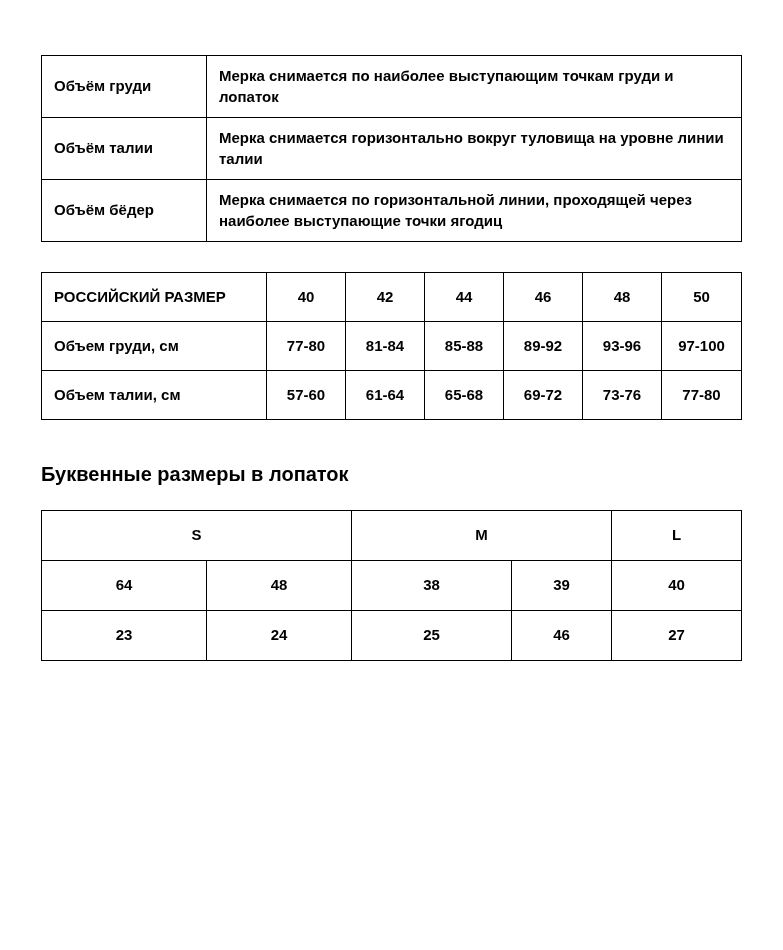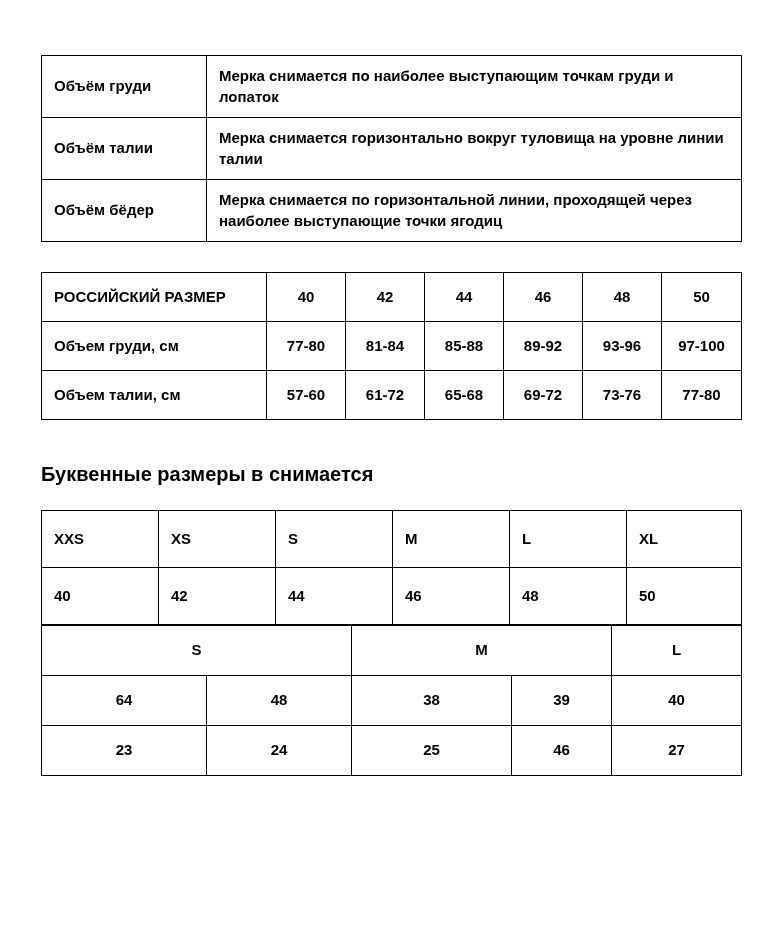--- a/index.html
+++ b/index.html
@@ -102,59 +102,31 @@
         <td class="num">77-80</td>
         <td class="num">81-84</td>
         <td class="num">85-88</td>
         <td class="num">89-92</td>
         <td class="num">93-96</td>
         <td class="num">97-100</td>
       </tr>
       <tr>
         <td>Объем талии, см</td>
         <td class="num">57-60</td>
-        <td class="num">61-72</td>
+        <td class="num">61-64</td>
         <td class="num">65-68</td>
         <td class="num">69-72</td>
         <td class="num">73-76</td>
         <td class="num">77-80</td>
       </tr>
     </tbody>
   </table>
 
-  <h2 class="section-heading">Буквенные размеры в снимается</h2>
+  <h2 class="section-heading">Буквенные размеры в лопаток</h2>
 
-  <table class="tbl letter-table">
-    <colgroup>
-      <col style="width:117px">
-        <col style="width:117px">
-        <col style="width:117px">
-        <col style="width:117px">
-        <col style="width:117px">
-        <col>
-    </colgroup>
-    <tbody>
-      <tr>
-        <td>XXS</td>
-        <td>XS</td>
-        <td>S</td>
-        <td>M</td>
-        <td>L</td>
-        <td>XL</td>
-      </tr>
-      <tr>
-        <td>40</td>
-        <td>42</td>
-        <td>44</td>
-        <td>46</td>
-        <td>48</td>
-        <td>50</td>
-      </tr>
-    </tbody>
-  </table>
 
 
   <table class="tbl shoe-table">
     <colgroup>
       <col style="width:165px">
         <col style="width:145px">
         <col style="width:160px">
         <col style="width:100px">
         <col>
     </colgroup>

